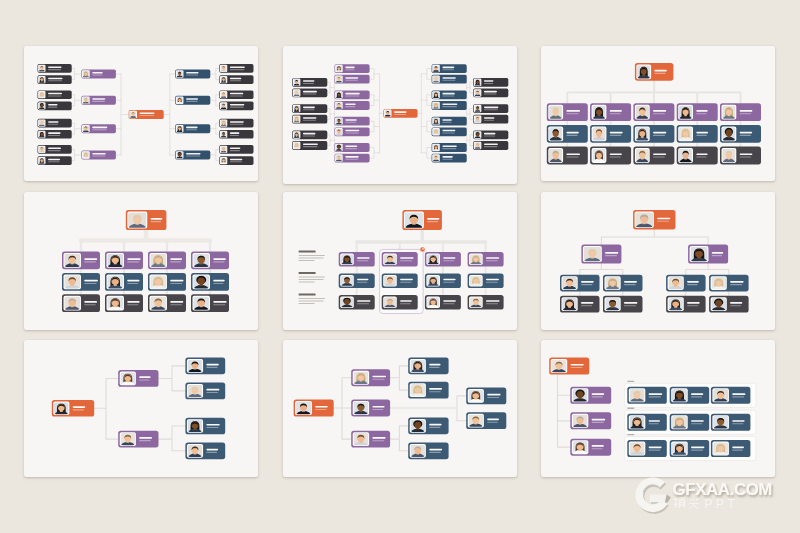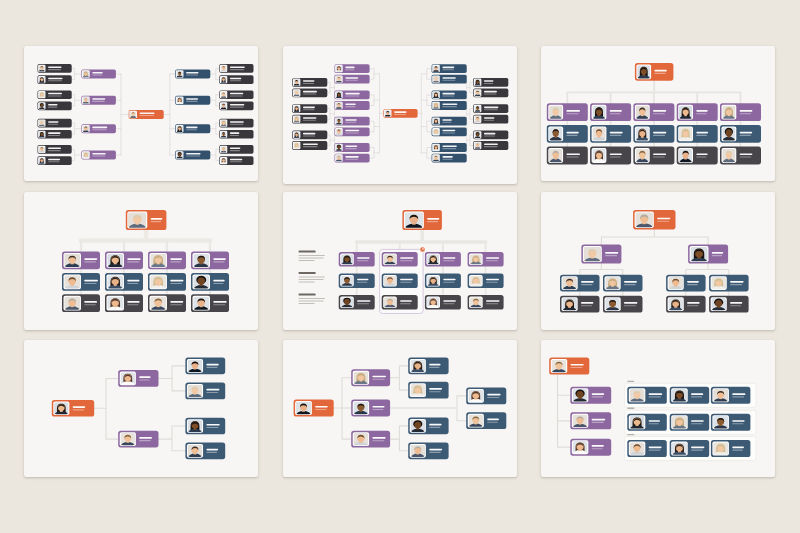--- a/index.html
+++ b/index.html
@@ -1638,12 +1638,29 @@
           <rect width="10" height="10" fill="#e8e3dc"></rect>
           <ellipse cx="5" cy="11" rx="4.9" ry="3.7" fill="#37465c"></ellipse>
           <rect x="4.05" y="5.9" width="1.9" height="2.1" fill="#f0c29a"></rect>
           <ellipse cx="5" cy="4.4" rx="2.35" ry="2.8" fill="#f0c29a"></ellipse>
           <path d="M2.65,4.5 Q2.6,1.5 5,1.5 Q7.4,1.5 7.35,4.5 Q6.8,2.8 5,2.8 Q3.2,2.8 2.65,4.5 Z" fill="#8a6a42"></path>
         </g>
         <rect x="29.52" y="23.90" width="13.20" height="1.7" rx="0.8" fill="#fff" opacity="0.96"></rect>
         <rect x="29.52" y="27.00" width="11.88" height="1.1" rx="0.55" fill="#fff" opacity="0.4"></rect>
       </svg>
     </div>
+    <div style="position:absolute;left:630px;top:471px;width:170px;height:62px">
+      <svg width="170" height="62" viewBox="0 0 170 62">
+        <path d="M 33.38 15.69 A 13.5 13.5 0 1 0 35.45 32.55" fill="none" stroke="#bcb6ac" stroke-width="7.6" opacity="0.8"></path>
+        <path d="M 21.0 25.1 h 15.4 v 7.6 h -15.4 Z" fill="#bcb6ac" opacity="0.8"></path>
+        <path d="M 32.18 14.09 A 13.5 13.5 0 1 0 34.25 30.95" fill="none" stroke="#f7f5f2" stroke-width="7.6"></path>
+        <path d="M 19.8 23.5 H 36.6 L 35.2 31.2 H 19.8 Z" fill="#f4f2ef"></path>
+        <path d="M 36.6 23.5 L 40.8 26.2 L 37.8 31.2 L 35.2 31.2 Z" fill="#b8b2a8"></path>
+        <path d="M 13.04 21.19 A 10.1 10.1 0 0 1 29.56 16.29" fill="none" stroke="#aaa49a" stroke-width="0.9" opacity="0.55"></path>
+        <text x="42.6" y="23.6" font-family="Liberation Sans, sans-serif" font-weight="bold" font-size="16.8" fill="#fbf9f6" style="letter-spacing:-0.35px" filter="url(#tsh)">GFXAA.COM</text>
+        <g stroke="#ffffff" stroke-width="1.1" opacity="0.6" fill="none">
+          <path d="M43.6,28.1 h4.4 M45.800000000000004,28.1 v8.6 m-2.2,-2.7 l4.4,-1.3"></path>
+          <path d="M48.800000000000004,26.8 h6.3 M51.900000000000006,26.8 v2.3 m-3.2,0 h6.6 m-5.9,0 v5 h5.2 v-5 m-5.2,2.5 h5.2 m-4,2.5 l-2,2.7 m4.6,-2.7 l2,2.6"></path>
+          <path d="M63.900000000000006,26.5 v3.7 m-4,-2.5 l1.9,1.9 m6.1,-2.1 l-1.9,1.9 M58.900000000000006,32.5 h10 m-5,-0.2 l-0.5,2.2 m-0.9,1.1 l-3.4,2.3 m4.9,-3.4 l4.2,3.3"></path>
+        </g>
+        <text x="74.3" y="37.3" font-family="Liberation Sans, sans-serif" font-size="12.5" fill="#ffffff" opacity="0.6" style="letter-spacing:3.2px">PPT</text>
+      </svg>
+    </div>
   </div>
 </body></html>

